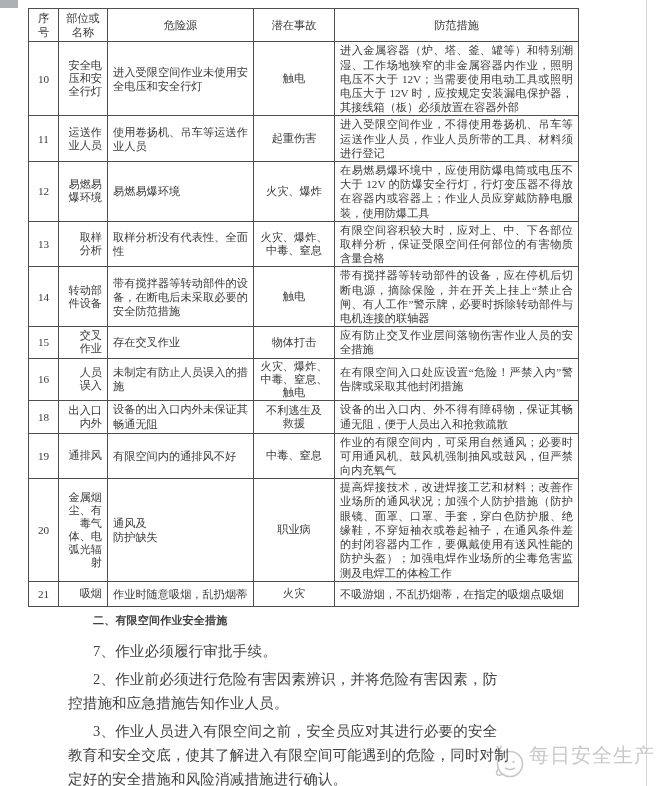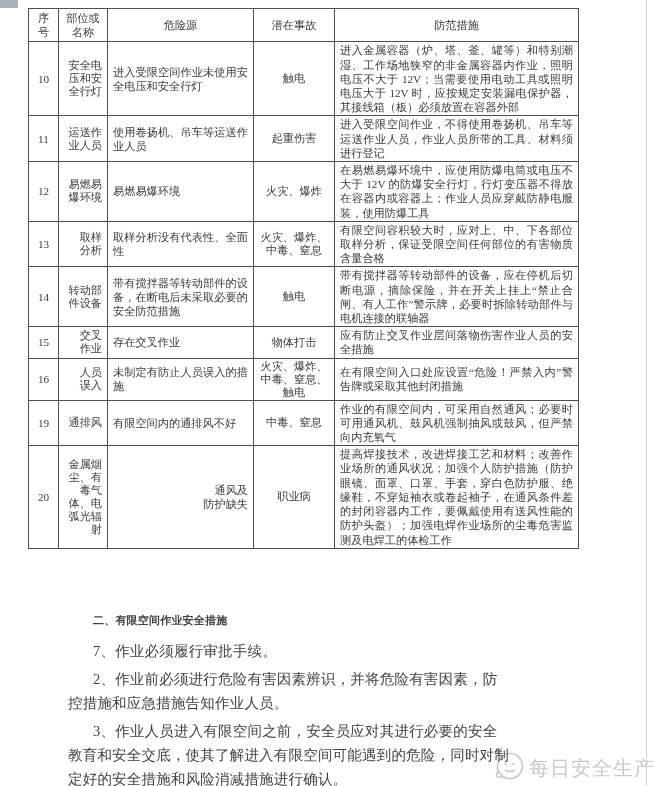--- a/index.html
+++ b/index.html
@@ -22,36 +22,36 @@
     vertical-align:middle;
     white-space:pre-line;
     padding:1px 5px;
     overflow:hidden;
   }
   table.hazard th{font-weight:normal;text-align:center;padding:2px 2px;}
   td.c{text-align:center;padding:1px 2px;}
   td.name{padding:1px 3px;line-height:13px;text-align:right;}
   td.accident{line-height:13px;margin-left:24px;}
   td.hazard-cell{text-align:justify;}
-  td.hazard-cell.center{text-align:right;}
+  td.hazard-cell.center{text-align:left;}
   td.measures{text-align:justify;}
 
   .notes{
     position:absolute;left:68px;top:609px;width:462px;
     font-size:14.5px;line-height:24px;letter-spacing:0.2px;color:#414141;
   }
   .notes .heading{font-weight:bold;font-size:11px;padding-left:25px;line-height:22px;margin-bottom:8px;}
   .notes .para{margin:4px 0 0 0;}
   .notes .para:first-of-type{margin-top:0;}
   .notes .line{min-height:24px;}
   .notes .line.first{padding-left:25px;}
 
   .watermark{
     position:absolute;left:487px;top:742px;width:165px;height:40px;
-    color:#c8c8c8;z-index:0;display:flex;align-items:flex-end;
+    color:#c8c8c8;z-index:0;display:flex;align-items:flex-start;
   }
   .watermark .wm-text{
     font-size:20px;letter-spacing:1px;color:#c9c9c9;white-space:nowrap;
     font-family:"Liberation Sans","DejaVu Sans",sans-serif;
   }
   .watermark svg{flex:0 0 auto;margin-right:2px;}
   .notes{z-index:1;}
 </style>
 </head>
 <body>
@@ -144,39 +144,55 @@
     <tr style="height:38px">
       <td class="c">16</td>
       <td class="c name">人员
 误入</td>
       <td class="hazard-cell">未制定有防止人员误入的措施</td>
       <td class="c accident">火灾、爆炸、
 中毒、窒息、
 触电</td>
       <td class="measures">在有限空间入口处应设置“危险！严禁入内”警告牌或采取其他封闭措施</td>
     </tr>
+    <tr style="height:33px">
+      <td class="c">18</td>
+      <td class="c name">出入口
+内外</td>
+      <td class="hazard-cell">设备的出入口内外未保证其畅通无阻</td>
+      <td class="c accident">不利逃生及
+救援</td>
+      <td class="measures">设备的出入口内、外不得有障碍物，保证其畅通无阻，便于人员出入和抢救疏散</td>
+    </tr>
     <tr style="height:42px">
       <td class="c">19</td>
       <td class="c name">通排风</td>
       <td class="hazard-cell">有限空间内的通排风不好</td>
       <td class="c accident">中毒、窒息</td>
       <td class="measures">作业的有限空间内，可采用自然通风；必要时可用通风机、鼓风机强制抽风或鼓风，但严禁向内充氧气</td>
     </tr>
     <tr style="height:102px">
       <td class="c">20</td>
       <td class="c name">金属烟
 尘、有
 毒气
 体、电
 弧光辐
 射</td>
       <td class="hazard-cell center">通风及
 防护缺失</td>
       <td class="c accident">职业病</td>
       <td class="measures">提高焊接技术，改进焊接工艺和材料；改善作业场所的通风状况；加强个人防护措施（防护眼镜、面罩、口罩、手套，穿白色防护服、绝缘鞋，不穿短袖衣或卷起袖子，在通风条件差的封闭容器内工作，要佩戴使用有送风性能的防护头盔）；加强电焊作业场所的尘毒危害监测及电焊工的体检工作</td>
+    </tr>
+    <tr style="height:25px">
+      <td class="c">21</td>
+      <td class="c name">吸烟</td>
+      <td class="hazard-cell">作业时随意吸烟，乱扔烟蒂</td>
+      <td class="c accident">火灾</td>
+      <td class="measures">不吸游烟，不乱扔烟蒂，在指定的吸烟点吸烟</td>
     </tr>
   </tbody>
 </table>
 
 <div class="notes">
   <div class="heading">二、有限空间作业安全措施</div>
   <div class="para">
     <div class="line first">7、作业必须履行审批手续。</div>
   </div>
   <div class="para">

